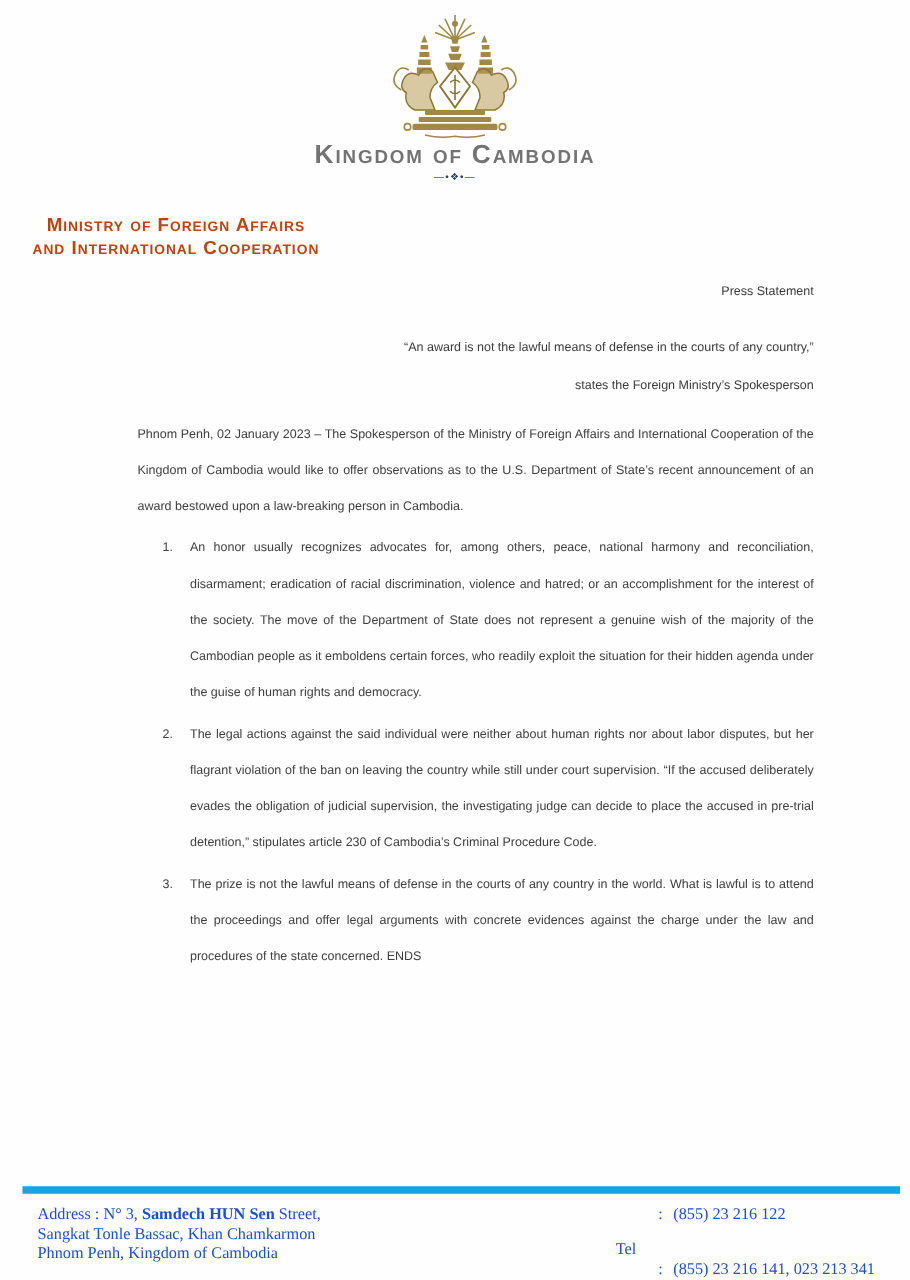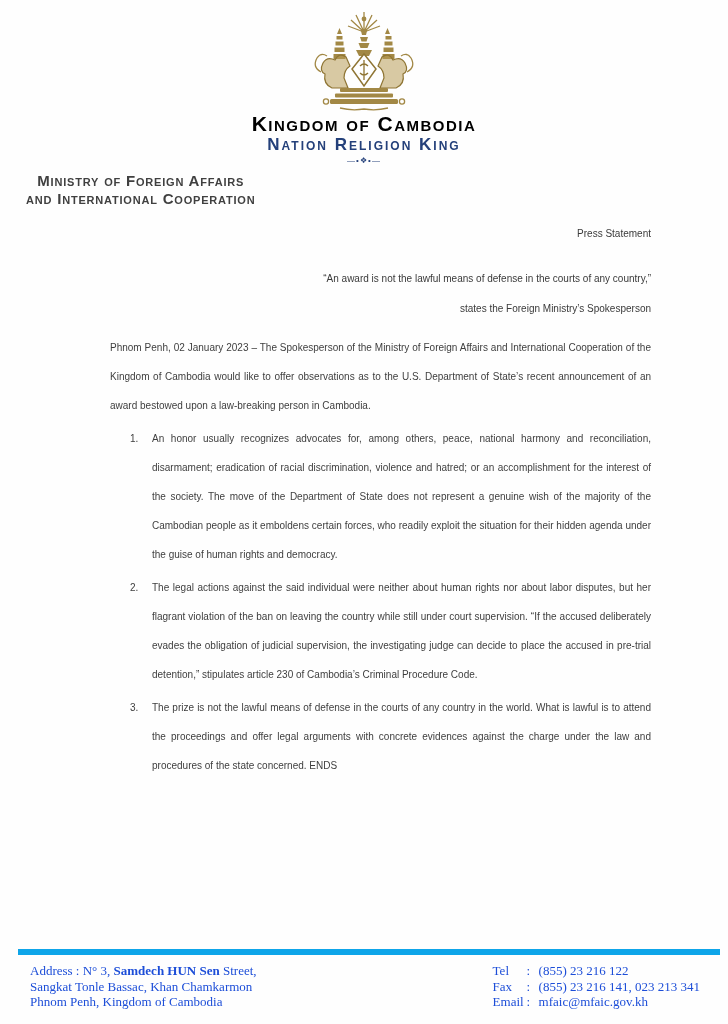--- a/index.html
+++ b/index.html
@@ -15,21 +15,21 @@
   }
   
   .header { text-align:center; padding-top:10px; }
   .emblem { display:block; margin:0 auto; }
   .kingdom-title {
     font-variant:small-caps;
     font-weight:bold;
     font-size:21px;
     line-height:23px;
     letter-spacing:1.5px;
-    color:#000000;
+    color:#737373;
   }
   .motto {
     font-variant:small-caps;
     font-weight:bold;
     font-size:17px;
     line-height:19px;
     letter-spacing:2px;
     color:#24407a;
   }
   .hdr-divider {
@@ -41,21 +41,21 @@
   }
   .ministry {
     position:absolute;
     left:26px; top:172px;
     text-align:center;
     font-variant:small-caps;
     font-weight:bold;
     font-size:15px;
     line-height:18px;
     letter-spacing:0.8px;
-    color:#404040;
+    color:#c2410c;
   }
   
   .content {
     position:absolute;
     left:110px; top:224px;
     width:541px;
     font-size:10px;
     line-height:29px;
   }
   .press-label {
@@ -93,21 +93,21 @@
     display:flex;
     justify-content:space-between;
     font-family:"Liberation Serif", serif;
     font-size:13px;
     line-height:15.5px;
     color:#1d4ed8;
   }
   .footer-left { padding-left:12px; }
   .footer-right { padding-right:20px; }
   .contact-row { display:flex; }
-  .contact-label { width:34px; }
+  .contact-label { width:34px;margin-top:28px; }
   .contact-colon { width:12px; }
   .bold { font-weight:bold; }
 </style>
 </head>
 <body>
 
 <div class="page">
 
   <div class="header">
     <svg class="emblem" width="112" height="102" viewBox="0 0 112 102">
@@ -160,21 +160,20 @@
         <rect x="22" y="89" width="68" height="5" rx="1.5"></rect>
       </g>
       <g stroke="#a28845" stroke-width="1.3" fill="none">
         <circle cx="18" cy="91.5" r="2.6"></circle>
         <circle cx="94" cy="91.5" r="2.6"></circle>
         <path d="M32 98 Q44 101 56 99 Q68 101 80 98"></path>
       </g>
     </svg>
 
     <div class="kingdom-title">Kingdom of Cambodia</div>
-    <div class="motto">Nation Religion King</div>
     <div class="hdr-divider">—•❖•—</div>
   </div>
 
   <div class="ministry">
     <div>Ministry of Foreign Affairs</div>
     <div>and International Cooperation</div>
   </div>
 
   <div class="content">
 

